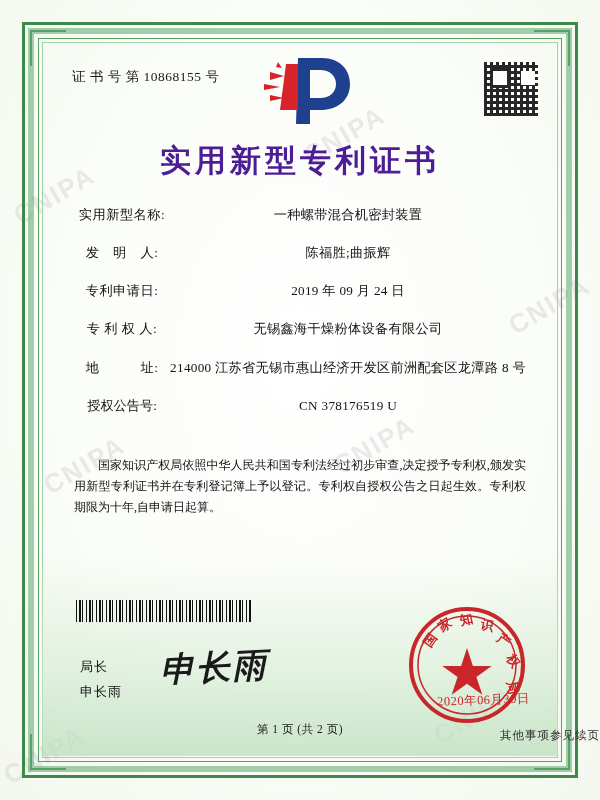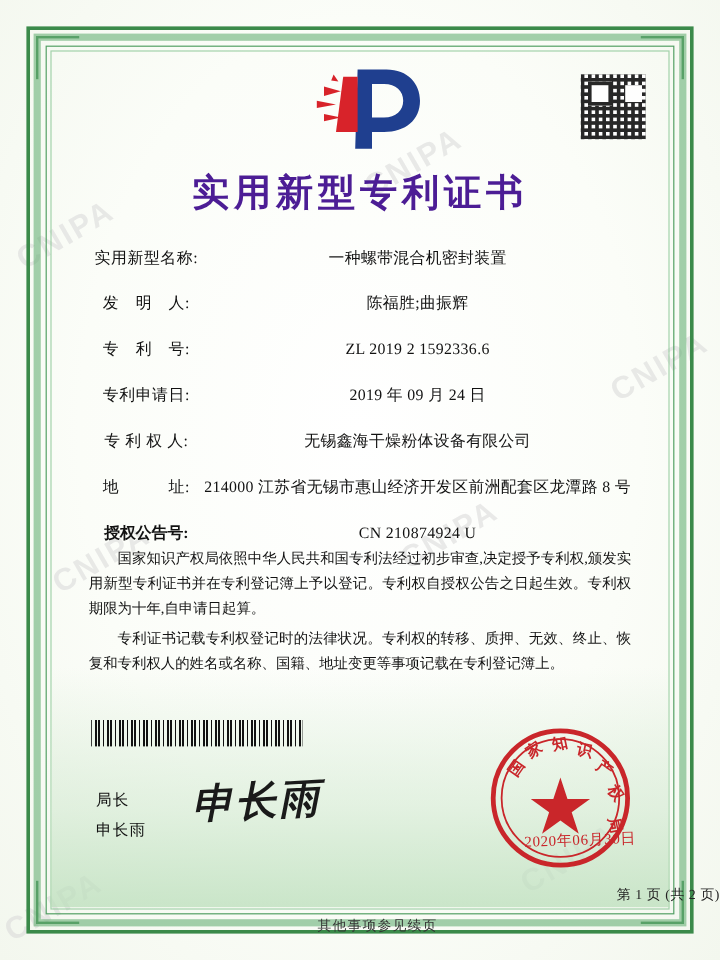--- a/index.html
+++ b/index.html
@@ -173,21 +173,21 @@
     letter-spacing: .3px;
   }
   .row.two .half-left {
     width: 210px;
     flex: 0 0 210px;
     display: flex;
   }
   .row.two .half-left .lbl { width: 96px; flex: 0 0 96px; }
   .row.two .half-right { display: flex; flex: 1; }
   .row.two .half-right .lbl2 {
-    width: 96px; flex: 0 0 96px; font-weight: bold;
+    width: 96px; flex: 0 0 96px;
   }
 
   
   .paras {
     position: absolute;
     left: 74px; top: 455px;
     width: 452px;
     font-size: 12px;
     line-height: 1.75;
     color: #121212;
@@ -241,30 +241,30 @@
     right: 70px; top: 692px;
     font-size: 12.5px;
     color: #c9262a;
     letter-spacing: .5px;
     transform: rotate(-2deg);
   }
 
   
   .page-num {
     position: absolute;
-    left: 0; right: 0; top: 738px;
-    text-align: right;
+    left: 0; right: 0; top: 722px;
+    text-align: center;
     font-size: 11.5px;
     color: #222;
     letter-spacing: .5px;
   }
   .footnote {
     position: absolute;
-    left: 0; right: 0; top: 764px;
-    text-align: center;
+    left: 0; right: 0; top: 728px;
+    text-align: right;
     font-size: 11.5px;
     color: #333;
     letter-spacing: 1px;
     margin-left: 29px;
   }
 </style>
 </head>
 <body>
 
 <div class="page">
@@ -279,20 +279,21 @@
   <div class="wm wm7">CNIPA</div>
 
   <div class="border-outer"></div>
   <div class="border-inner"></div>
   <div class="corner tl"></div>
   <div class="corner tr"></div>
   <div class="corner bl"></div>
   <div class="corner br"></div>
   <div class="bottom-wash"></div>
 
+  <div class="cert-no">证 书 号 第 10868155 号</div>
   <div class="qr"></div>
 
   <svg class="emblem" viewBox="0 0 120 72">
     <path d="M58 4 L82 4 C100 4 110 16 110 30 C110 46 98 56 80 56 L70 56 L70 44 L80 44 C90 44 96 38 96 30 C96 22 90 16 80 16 L70 16 L70 70 L56 70 Z" fill="#1f3f8f"></path>
     <path d="M46 10 L58 10 L58 56 L40 56 Z" fill="#d8232a"></path>
     <path d="M30 18 L44 22 L30 26 Z" fill="#d8232a"></path>
     <path d="M24 30 L40 33 L24 36 Z" fill="#d8232a"></path>
     <path d="M30 41 L44 44 L30 47 Z" fill="#d8232a"></path>
     <path d="M38 8 L42 14 L36 13 Z" fill="#d8232a"></path>
   </svg>
@@ -302,46 +303,41 @@
   <div class="fields">
     <div class="row">
       <div class="lbl">实用新型名称:</div>
       <div class="val">一种螺带混合机密封装置</div>
     </div>
     <div class="row">
       <div class="lbl">发　明　人:</div>
       <div class="val">陈福胜;曲振辉</div>
     </div>
     <div class="row">
-      <div class="lbl">专　利　号:</div>
-      <div class="val">ZL 2019 2 1592336.6</div>
-    </div>
-    <div class="row">
       <div class="lbl">专利申请日:</div>
       <div class="val">2019 年 09 月 24 日</div>
     </div>
     <div class="row">
       <div class="lbl">专 利 权 人:</div>
       <div class="val">无锡鑫海干燥粉体设备有限公司</div>
     </div>
     <div class="row">
       <div class="lbl">地　　　址:</div>
       <div class="val">214000 江苏省无锡市惠山经济开发区前洲配套区龙潭路 8 号</div>
     </div>
     <div class="row two">
       <div class="half-right">
         <div class="lbl2">授权公告号:</div>
-        <div class="val">CN 210874924 U</div>
+        <div class="val">CN 378176519 U</div>
       </div>
     </div>
   </div>
 
   <div class="paras">
     <p>国家知识产权局依照中华人民共和国专利法经过初步审查,决定授予专利权,颁发实用新型专利证书并在专利登记簿上予以登记。专利权自授权公告之日起生效。专利权期限为十年,自申请日起算。</p>
-    <p>专利证书记载专利权登记时的法律状况。专利权的转移、质押、无效、终止、恢复和专利权人的姓名或名称、国籍、地址变更等事项记载在专利登记簿上。</p>
   </div>
 
   <div class="barcode"></div>
 
   <div class="sig-labels">
     <div>局长</div>
     <div>申长雨</div>
   </div>
   <div class="sig-script">申长雨</div>
 

